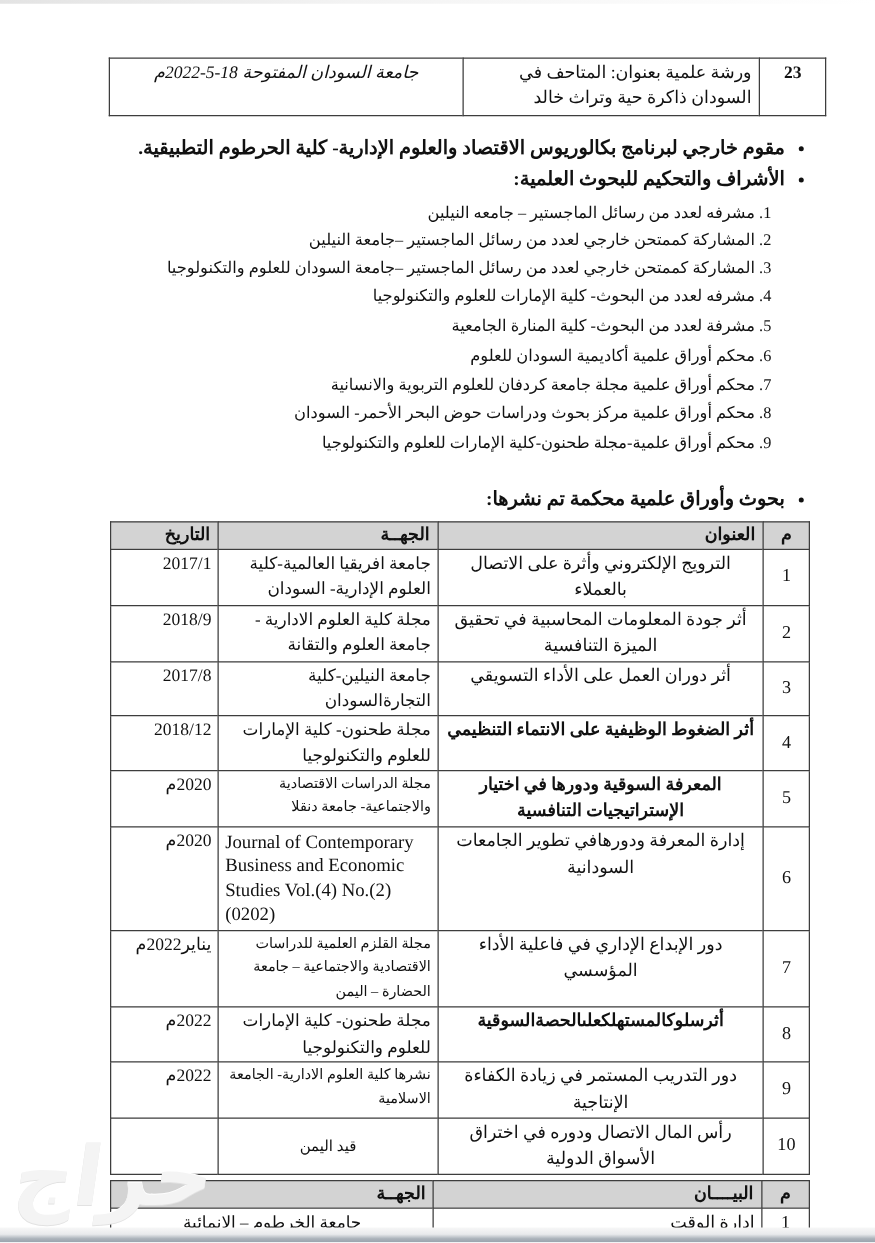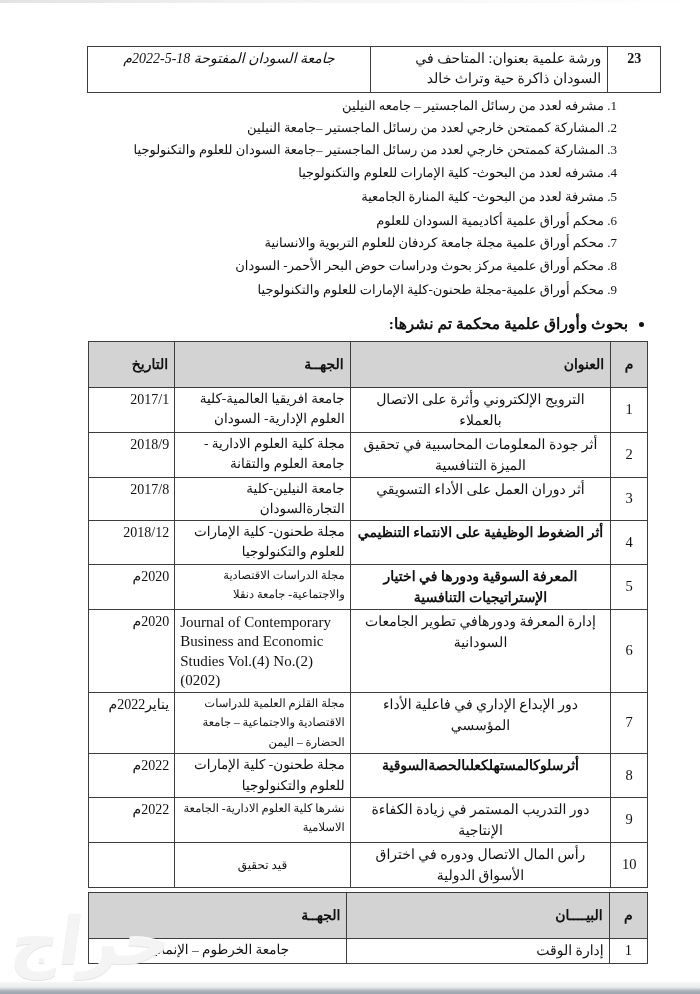--- a/index.html
+++ b/index.html
@@ -46,21 +46,21 @@
   .data-table{width:560px;margin-top:4px;}
   .data-table th,.data-table td{
     border:1.4px solid #3d3d3d;
     padding:1px 5px;
     font-size:13.5px;line-height:1.5;
     vertical-align:top;
   }
   .data-table thead th{
     background:#d3d3d3;
     font-weight:bold;font-size:14px;
-    text-align:right;padding:12px 6px;
+    text-align:right;padding:0 6px;
   }
   .data-table thead th.col-no{text-align:center;}
   .col-no{width:26px;}
   .col-title{width:258px;}
   .col-org{width:178px;}
   .col-date{width:76px;}
   td.cell-no{text-align:center;vertical-align:middle;font-size:14.5px;}
   td.cell-title{text-align:center;font-size:14px;}
   td.cell-title.b{font-weight:bold;}
   td.cell-org{text-align:right;}
@@ -102,34 +102,38 @@
     <table class="top-table">
       <tbody>
         <tr>
           <td class="tt-no">23</td>
           <td class="tt-title">ورشة علمية بعنوان: المتاحف في السودان ذاكرة حية وتراث خالد</td>
           <td class="tt-org">جامعة السودان المفتوحة 18-5-2022م</td>
         </tr>
       </tbody>
     </table>
 
+    <ul class="bullets">
+      <li>مقوم خارجي لبرنامج بكالوريوس الاقتصاد والعلوم الإدارية- كلية الحرطوم التطبيقية.</li>
+      <li>الأشراف والتحكيم للبحوث العلمية:</li>
+    </ul>
 
     <ol class="numbered">
       <li>مشرفه لعدد من رسائل الماجستير – جامعه النيلين</li>
       <li>المشاركة كممتحن خارجي لعدد من رسائل الماجستير –جامعة النيلين</li>
       <li>المشاركة كممتحن خارجي لعدد من رسائل الماجستير –جامعة السودان للعلوم والتكنولوجيا</li>
       <li>مشرفه لعدد من البحوث-  كلية الإمارات للعلوم والتكنولوجيا</li>
       <li class="sm">مشرفة لعدد من البحوث- كلية المنارة الجامعية</li>
       <li>محكم أوراق علمية أكاديمية السودان للعلوم</li>
       <li>محكم أوراق علمية مجلة جامعة كردفان للعلوم التربوية والانسانية</li>
       <li>محكم أوراق علمية مركز بحوث ودراسات حوض البحر الأحمر- السودان</li>
       <li class="sm">محكم أوراق علمية-مجلة طحنون-كلية الإمارات للعلوم والتكنولوجيا</li>
     </ol>
 
-    <ul class="bullets" style="margin-top:8px">
+    <ul class="bullets" style="margin-top:20px">
       <li>بحوث وأوراق علمية محكمة تم نشرها:</li>
     </ul>
 
     <table class="data-table">
       <thead>
         <tr>
           <th class="col-no">م</th>
           <th class="col-title">العنوان</th>
           <th class="col-org">الجهــة</th>
           <th class="col-date">التاريخ</th>
@@ -186,21 +190,21 @@
         </tr>
         <tr>
           <td class="cell-no">9</td>
           <td class="cell-title">دور التدريب المستمر في زيادة الكفاءة الإنتاجية</td>
           <td class="cell-org sm">نشرها كلية العلوم الادارية- الجامعة الاسلامية</td>
           <td class="cell-date"><span>2022م</span></td>
         </tr>
         <tr>
           <td class="cell-no">10</td>
           <td class="cell-title">رأس المال الاتصال ودوره في اختراق الأسواق الدولية</td>
-          <td class="cell-org c">قيد تحقيق</td>
+          <td class="cell-org c">قيد اليمن</td>
           <td class="cell-date"><span></span></td>
         </tr>
       </tbody>
     </table>
 
 
     <table class="data-table workshops">
       <thead>
         <tr>
           <th class="col-no">م</th>

